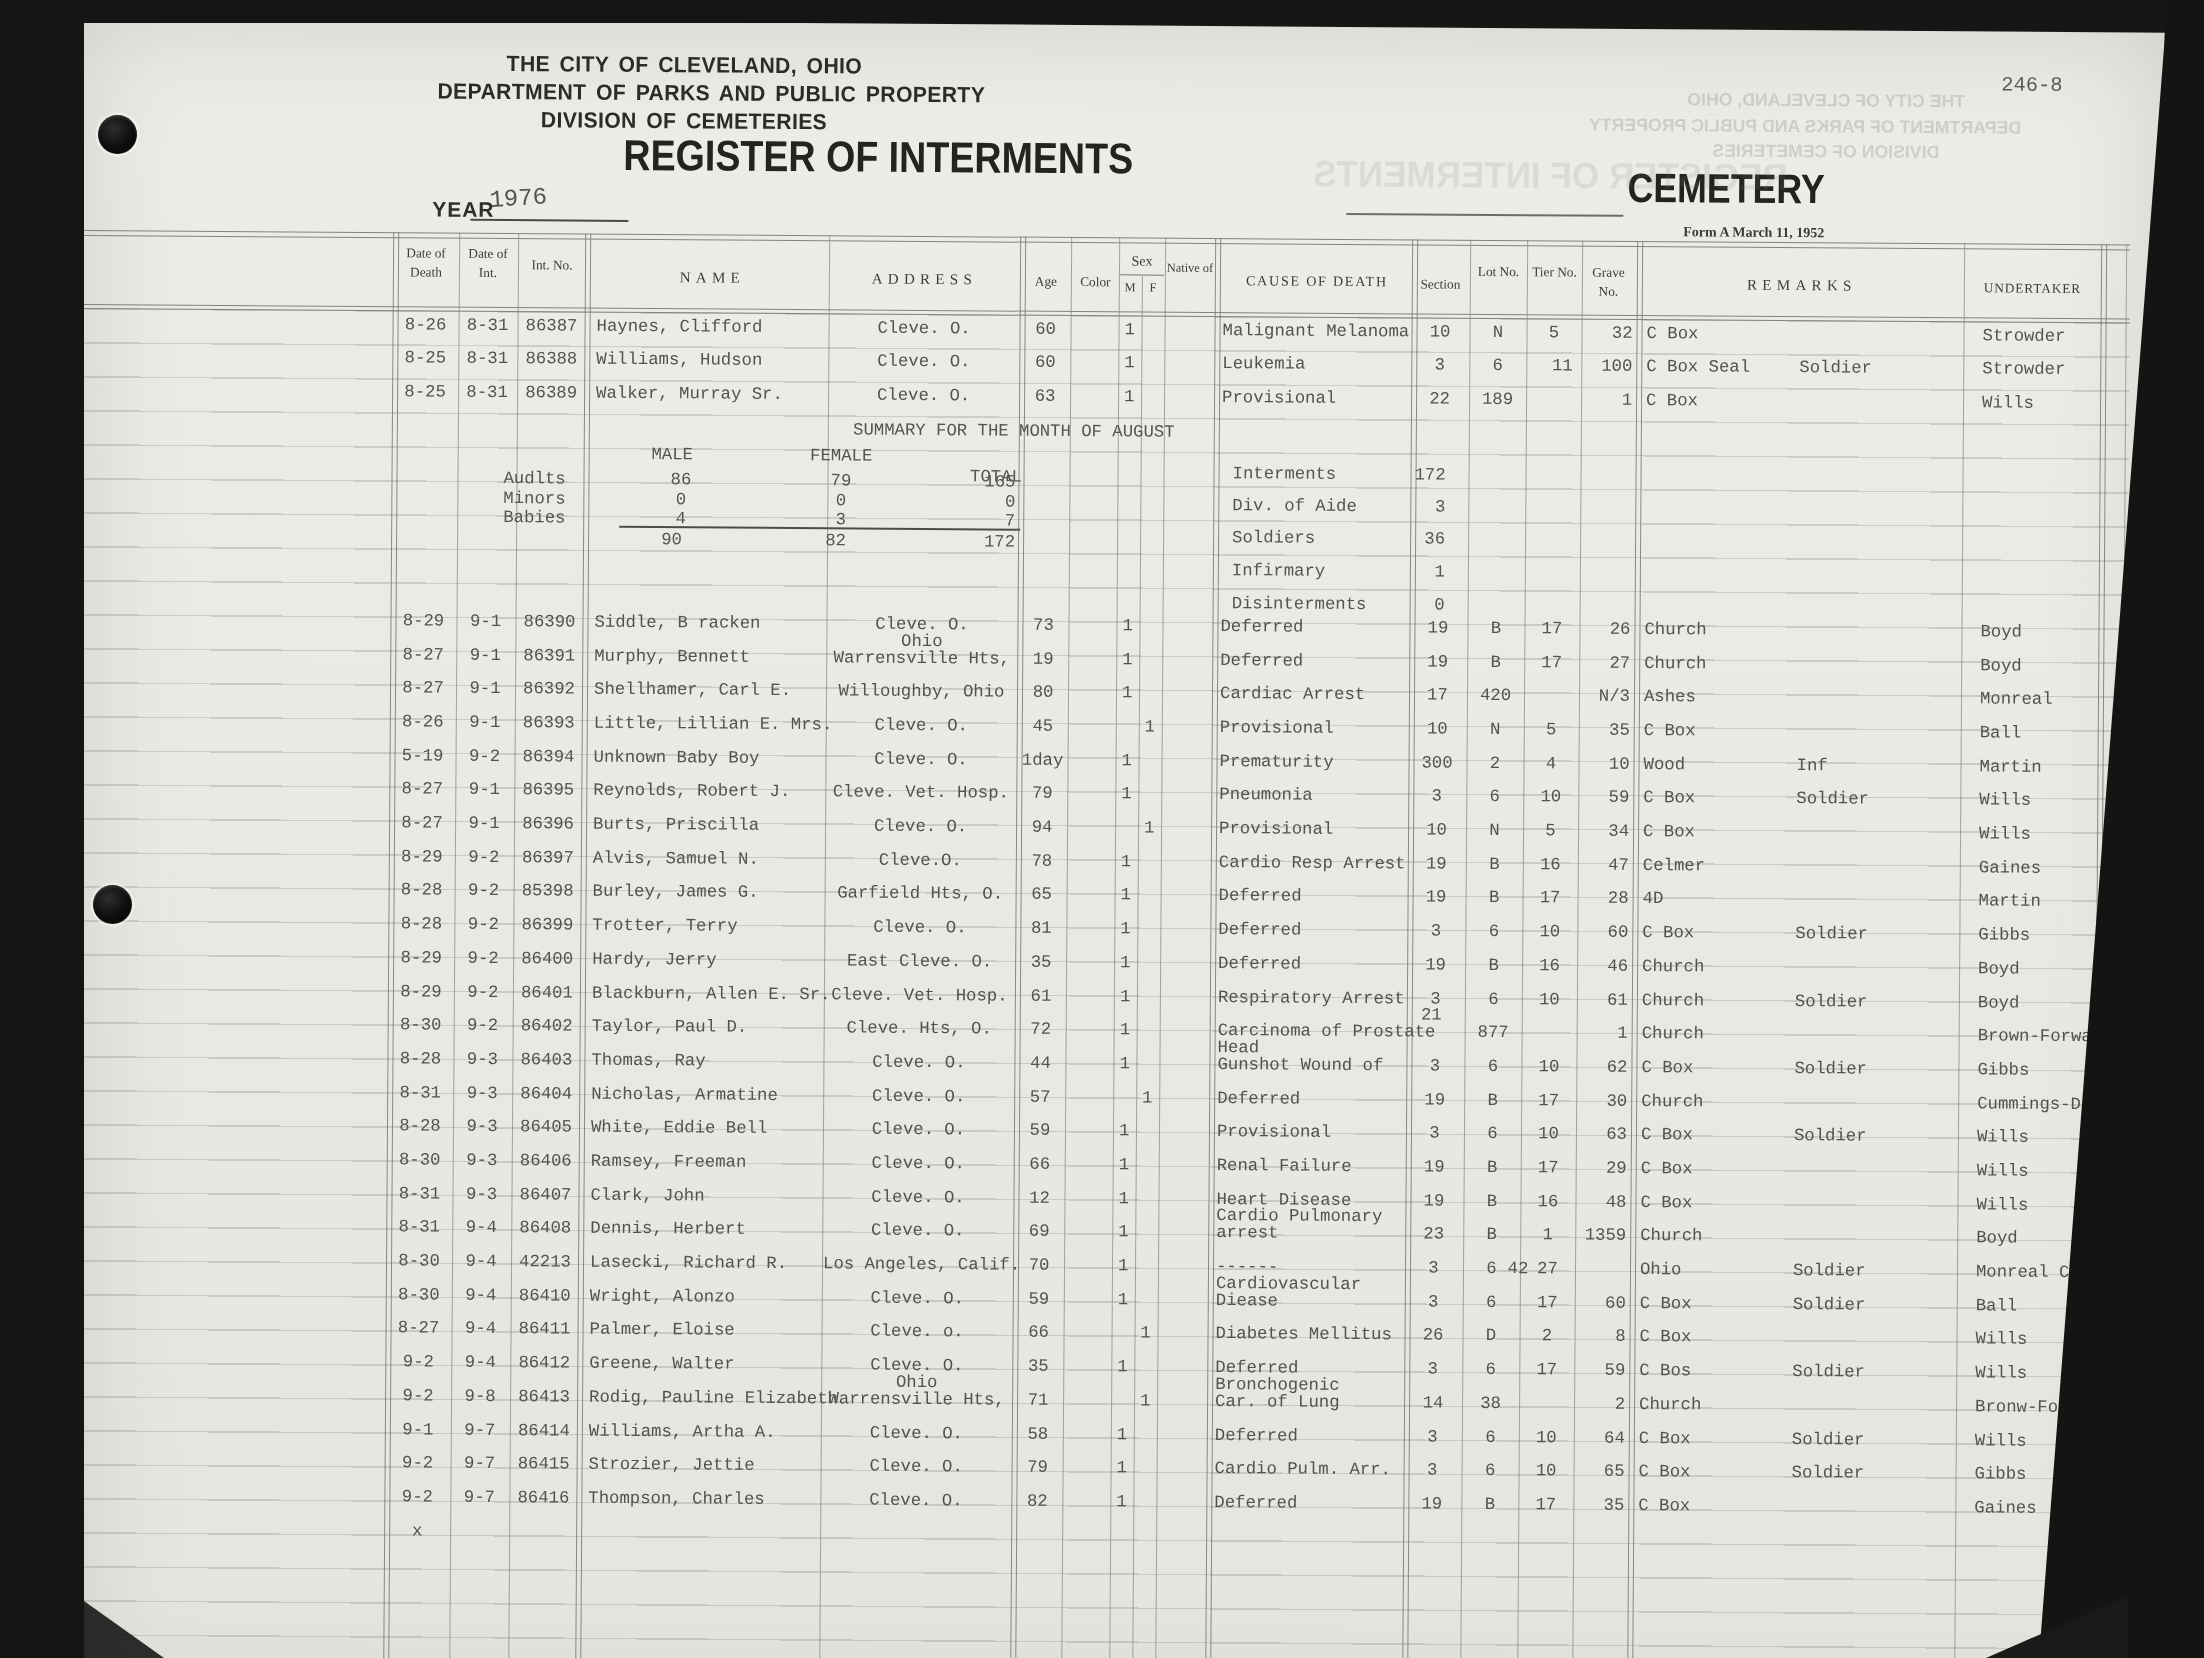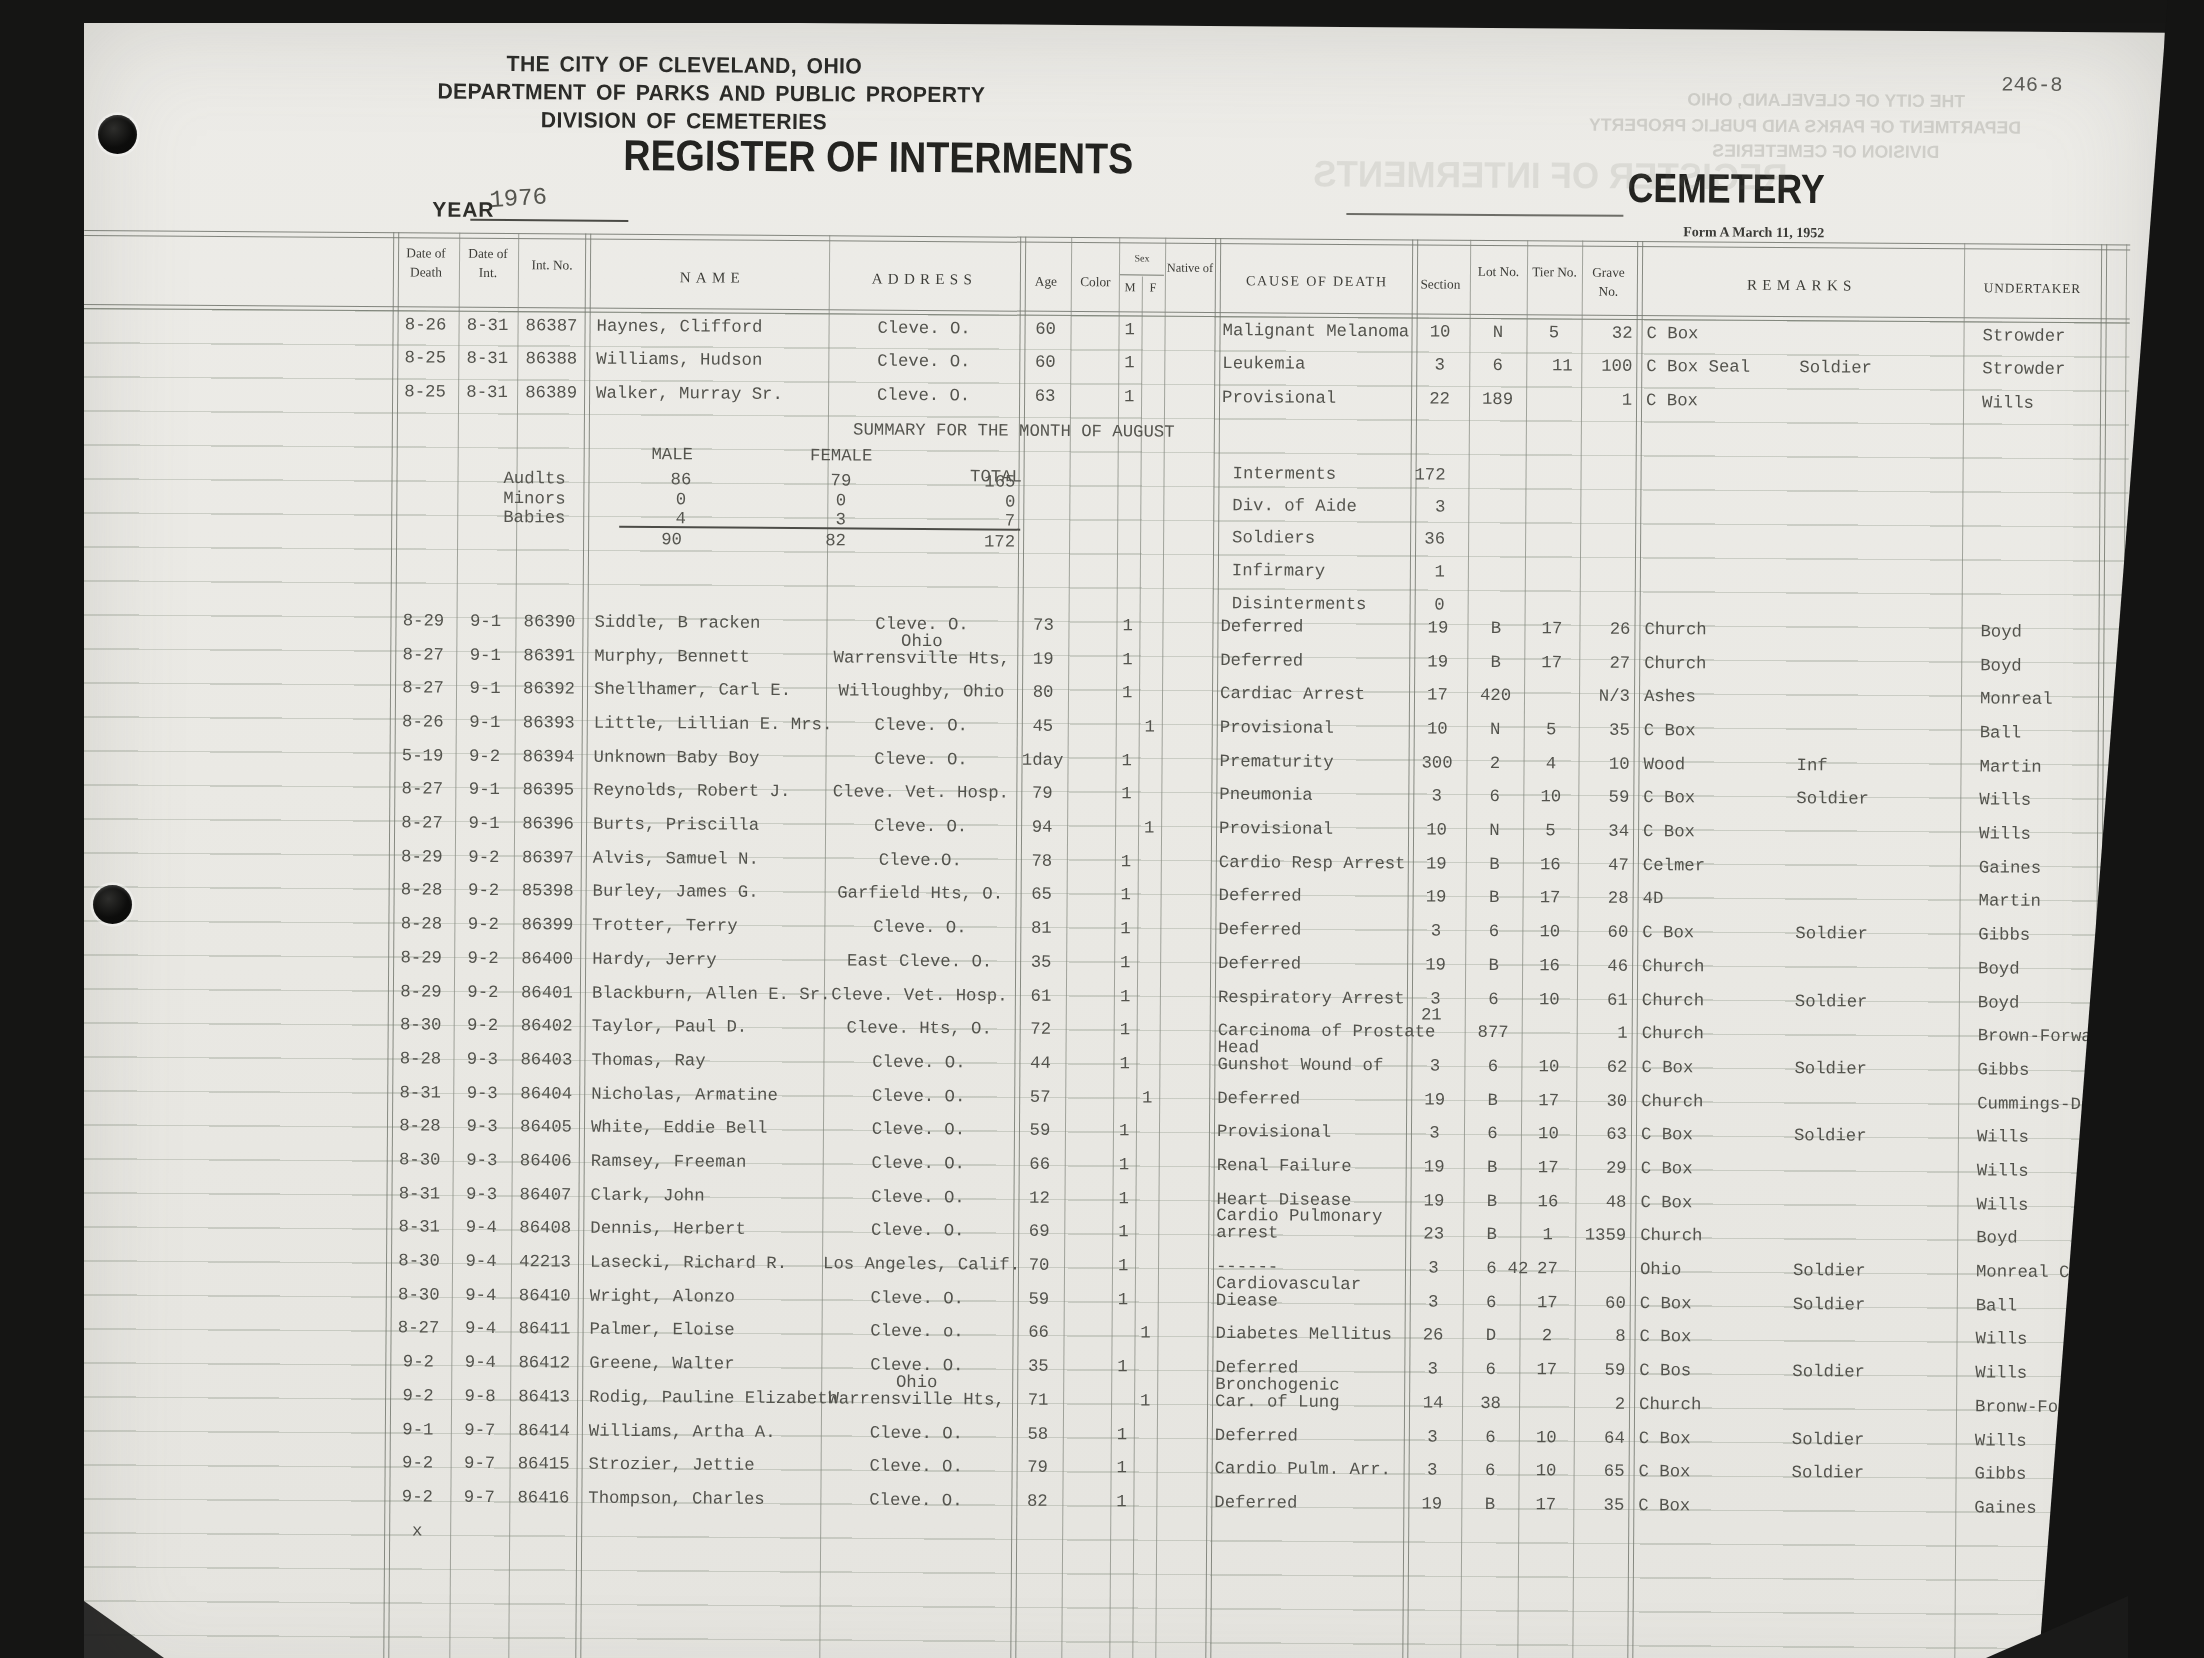--- a/index.html
+++ b/index.html
@@ -112,21 +112,21 @@
         <div class="vr" style="left: 2126px; top: 232px; height: 1426px;"></div>
       </div>
 
     <div class="hc" style="left:395px;top:243px;width:62px;font-size:13.3px">Date of Death</div>
     <div class="hc" style="left:460px;top:243px;width:56px;font-size:13.3px">Date of Int.</div>
     <div class="hc" style="left:519px;top:254px;width:66px;font-size:13.3px">Int. No.</div>
     <div class="hc" style="left:597px;top:265px;width:231px;font-size:15px;letter-spacing:5.3px">NAME</div>
     <div class="hc" style="left:830px;top:265px;width:189px;font-size:15px;letter-spacing:5.3px">ADDRESS</div>
     <div class="hc" style="left:1021px;top:267px;width:50px;font-size:13.3px">Age</div>
     <div class="hc" style="left:1072px;top:267px;width:47px;font-size:13.3px">Color</div>
-    <div class="hc" style="left:1120px;top:246px;width:44px;font-size:10px">Sex</div>
+    <div class="hc" style="left:1120px;top:246px;width:44px;font-size:14px">Sex</div>
     <div class="hc" style="left:1120px;top:274px;width:20.4px;font-size:12.4px">M</div>
     <div class="hc" style="left:1142px;top:274px;width:22px;font-size:12.4px">F</div>
     <div class="hc" style="left:1166px;top:254px;width:48px;font-size:12.4px">Native of</div>
     <div class="hc" style="left:1223px;top:265px;width:188px;font-size:14px;letter-spacing:1.8px">CAUSE OF DEATH</div>
     <div class="hc" style="left:1412px;top:267px;width:57px;font-size:13.3px">Section</div>
     <div class="hc" style="left:1471px;top:254px;width:55px;font-size:13.3px">Lot No.</div>
     <div class="hc" style="left:1528px;top:254px;width:53px;font-size:13.3px">Tier No.</div>
     <div class="hc" style="left:1583px;top:254px;width:51px;font-size:13.3px">Grave No.</div>
     <div class="hc" style="left:1647px;top:265px;width:310px;font-size:15px;letter-spacing:5.3px">REMARKS</div>
     <div class="hc" style="left:1968px;top:267px;width:129px;font-size:13.3px;letter-spacing:0.9px">UNDERTAKER</div>

